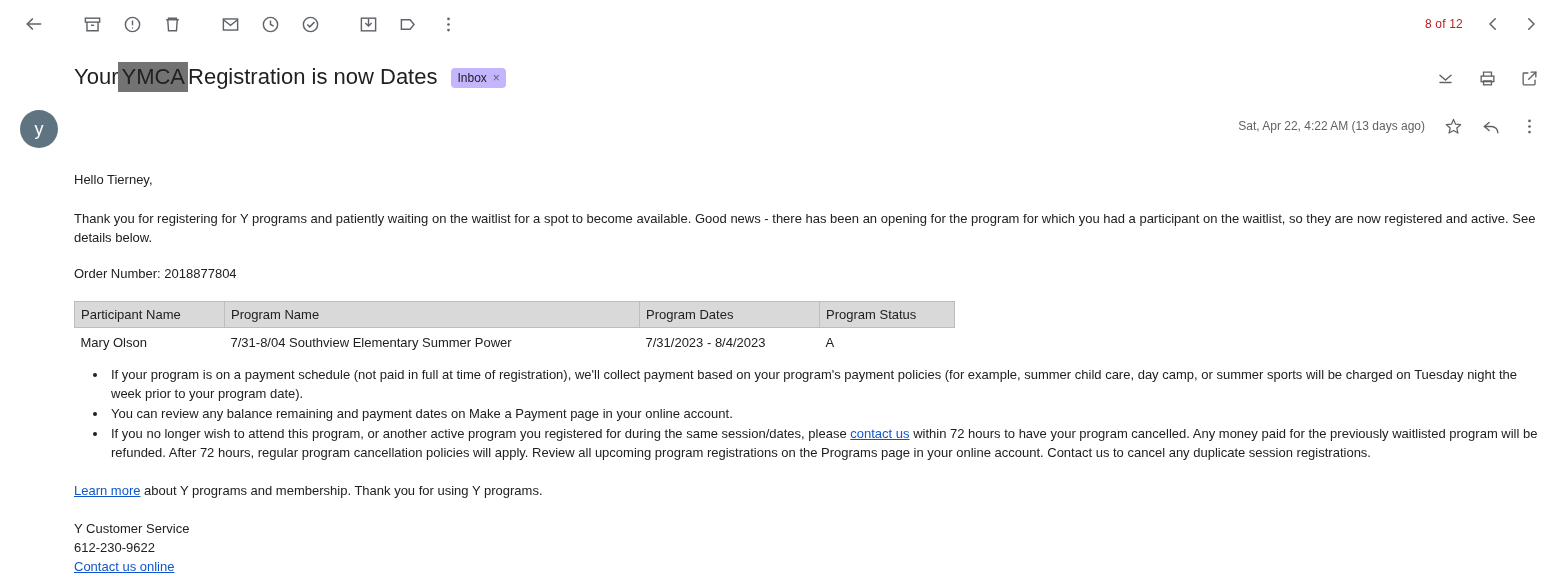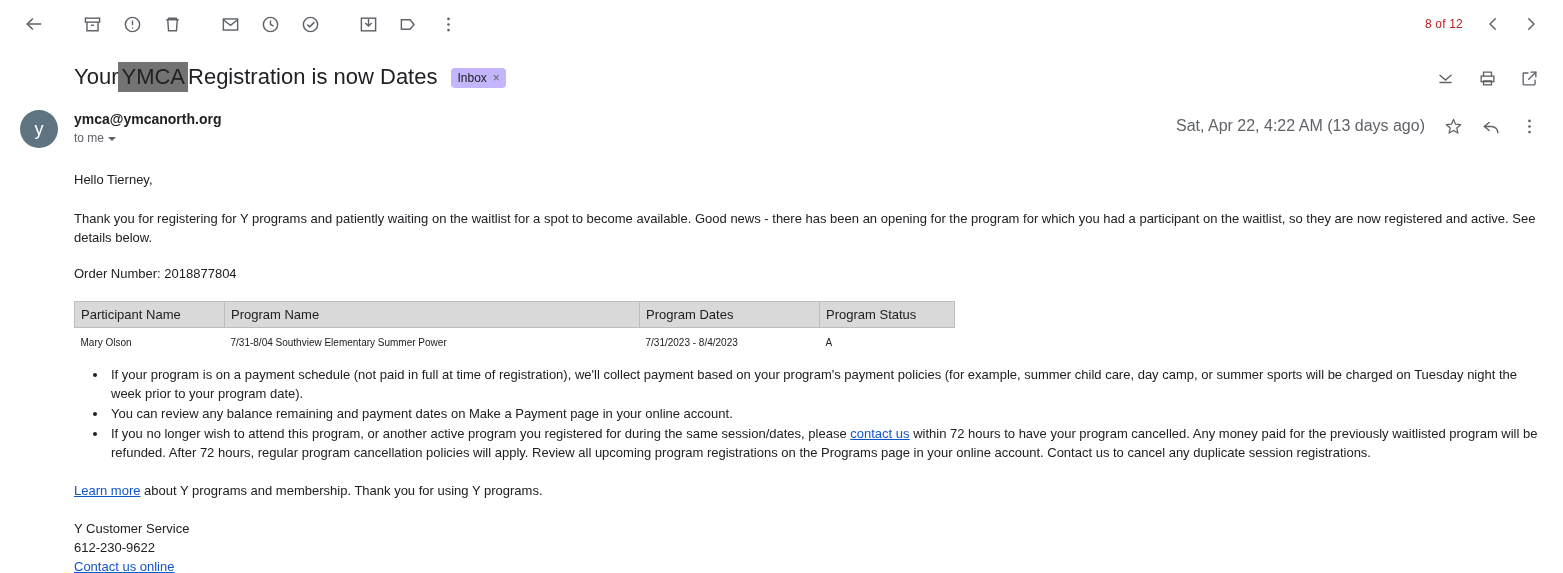--- a/index.html
+++ b/index.html
@@ -156,21 +156,21 @@
     top: 1px;
   }
   .sender-right {
     margin-left: auto;
     display: flex;
     align-items: center;
     gap: 6px;
     padding-top: 2px;
   }
   .msg-date {
-    font-size: 16px;
+    font-size: 12px;
     color: #5f6368;
     margin-right: 6px;
   }
   .mr-btn {
     width: 32px; height: 32px;
     display: flex; align-items: center; justify-content: center;
     border-radius: 50%;
     color: #5f6368;
     cursor: pointer;
   }
@@ -196,21 +196,21 @@
     font-size: 13px;
     font-weight: normal;
     text-align: left;
     padding: 3px 6px;
     color: #202124;
     white-space: nowrap;
   }
   table.reg td {
     border: none;
     padding: 5px 6px 3px 6px;
-    font-size: 10px;
+    font-size: 13px;
     color: #202124;
     vertical-align: top;
   }
   .col-participant { width: 150px; }
   .col-program { width: 415px; }
   .col-dates { width: 180px; }
   .col-status { width: 135px; }
 
   ul.bullets {
     margin: 10px 0 0 0;
@@ -349,27 +349,20 @@
           <path d="M14 4h6v6"></path>
             <line x1="20" y1="4" x2="11" y2="13"></line>
             <path d="M19 14v5a1 1 0 0 1-1 1H5a1 1 0 0 1-1-1V6a1 1 0 0 1 1-1h5"></path>
         </svg>
       </div>
     </div>
   </div>
 
   <div class="sender-row">
     <div class="avatar">y</div>
-    <div class="sender-block">
-      <div class="sender-email">ymca@ymcanorth.org</div>
-      <div class="to-me">
-        <span>to me</span>
-        <span class="caret"></span>
-      </div>
-    </div>
     <div class="sender-right">
       <span class="msg-date">Sat, Apr 22, 4:22 AM (13 days ago)</span>
       <div class="mr-btn">
         <svg width="19" height="19" viewBox="0 0 24 24" fill="none" stroke="currentColor" stroke-width="1.6" stroke-linejoin="round">
           <polygon points="12 3 14.6 9.1 21 9.7 16.2 14 17.6 20.3 12 17 6.4 20.3 7.8 14 3 9.7 9.4 9.1"></polygon>
         </svg>
       </div>
       <div class="mr-btn">
         <svg width="19" height="19" viewBox="0 0 24 24" fill="none" stroke="currentColor" stroke-width="1.8" stroke-linecap="round" stroke-linejoin="round">
           <polyline points="9 7 3 12 9 17"></polyline>

